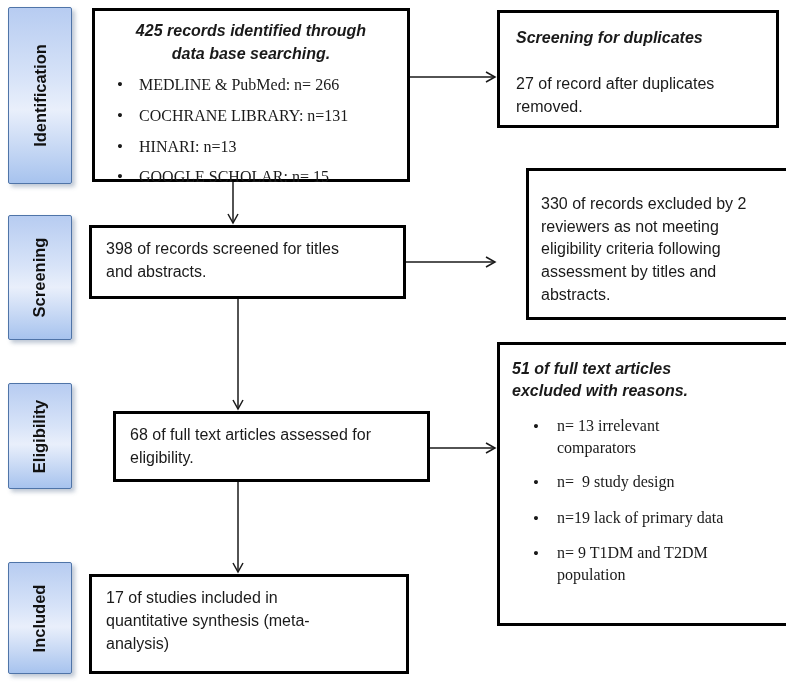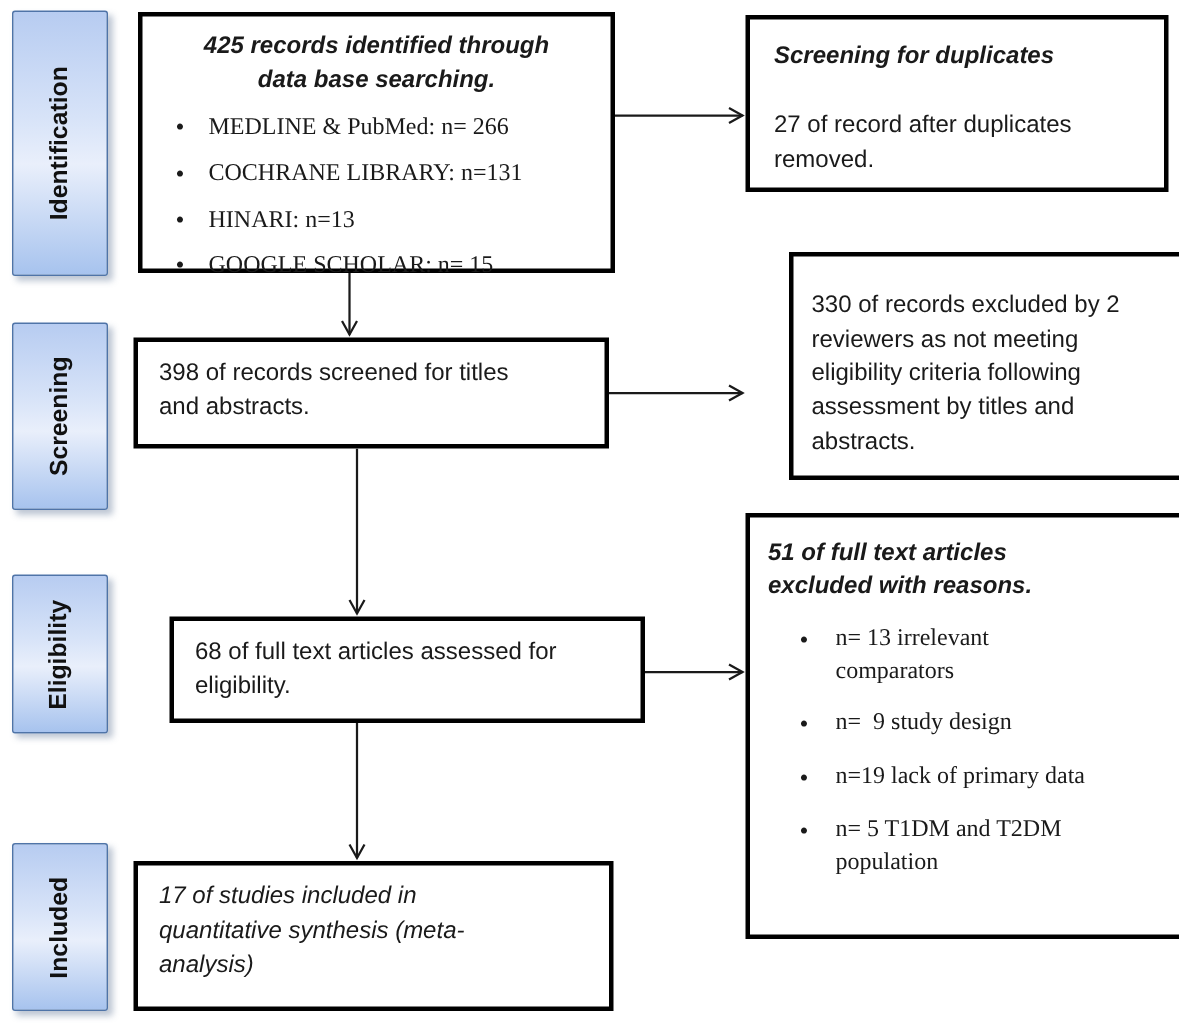--- a/index.html
+++ b/index.html
@@ -49,21 +49,21 @@
 
   #box-identified{left:92px;top:8px;width:318px;height:174px;padding:8px 10px;}
   #box-identified .title{margin-bottom:8px;}
   #box-duplicates{left:497px;top:10px;width:282px;height:118px;padding:13px 16px;}
   #box-duplicates .title{margin-bottom:23px;}
   #box-screened{left:89px;top:225px;width:317px;height:74px;padding:9px 14px;}
   #box-excluded-titles{left:526px;top:168px;width:284px;height:152px;padding:22px 12px;line-height:1.42;}
   #box-fulltext{left:89px;top:411px;width:317px;height:71px;padding:9px 14px;margin-left:24px;}
   #box-excluded-fulltext{left:497px;top:342px;width:345px;height:284px;padding:13px 12px;line-height:1.38;}
   #box-excluded-fulltext .title{margin-bottom:13px;}
-  #box-included{left:89px;top:574px;width:320px;height:100px;padding:9px 14px;font-style:italic;}
+  #box-included{left:89px;top:574px;width:320px;height:100px;padding:9px 14px;}
 
   
   ul.bullets{list-style:none;margin:0;padding:0;}
   ul.bullets li{display:flex;margin:0 0 6px 0;font-family:Liberation Serif, serif;}
   ul.bullets li::before{
     content:"\2022";
     flex:0 0 34px;
     padding-left:12px;
     box-sizing:border-box;
     font-size:17px;
@@ -155,21 +155,21 @@
           <span class="btext">n= 13 irrelevant
 comparators</span>
         </li>
       <li>
           <span class="btext">n=  9 study design</span>
         </li>
       <li>
           <span class="btext">n=19 lack of primary data</span>
         </li>
       <li>
-          <span class="btext">n= 5 T1DM and T2DM
+          <span class="btext">n= 9 T1DM and T2DM
 population</span>
         </li>
     </ul>
   </div>
 
   <div class="fbox" id="box-included">
     <p>17 of studies included in
 quantitative synthesis (meta-
 analysis)</p>
   </div>

